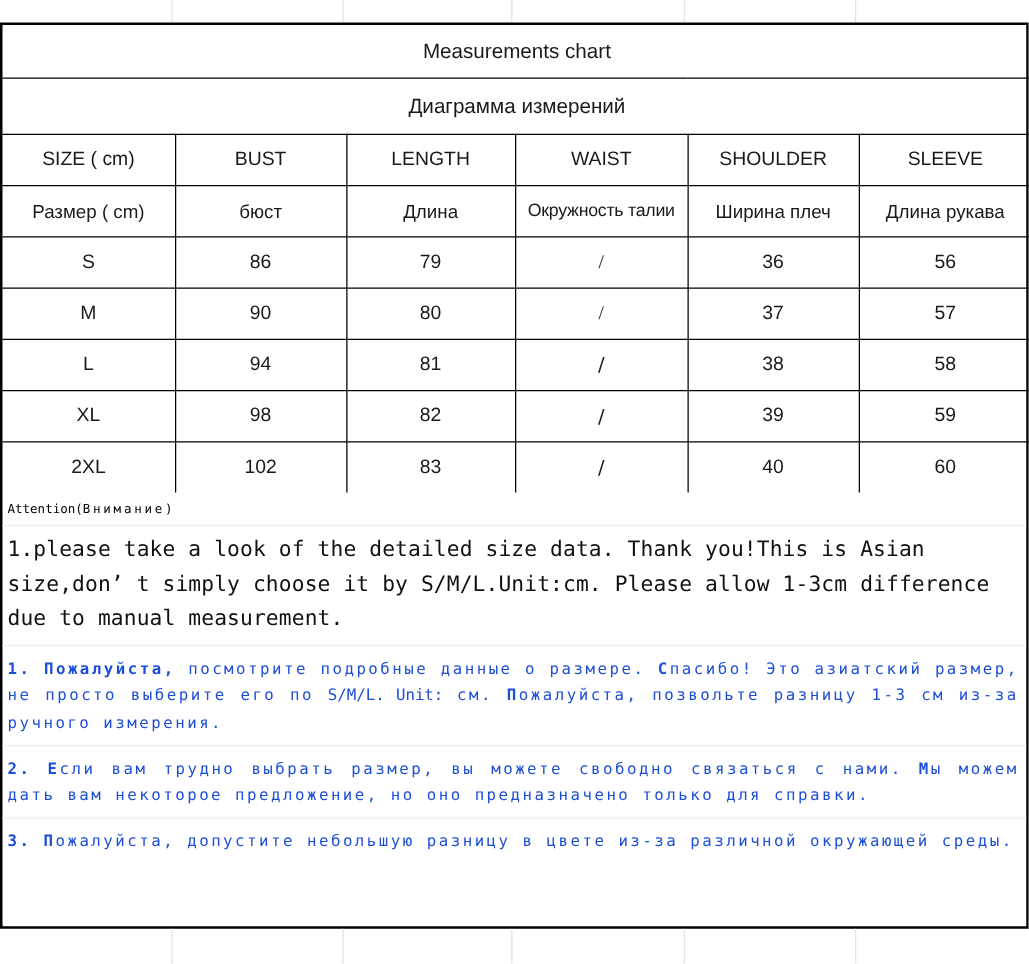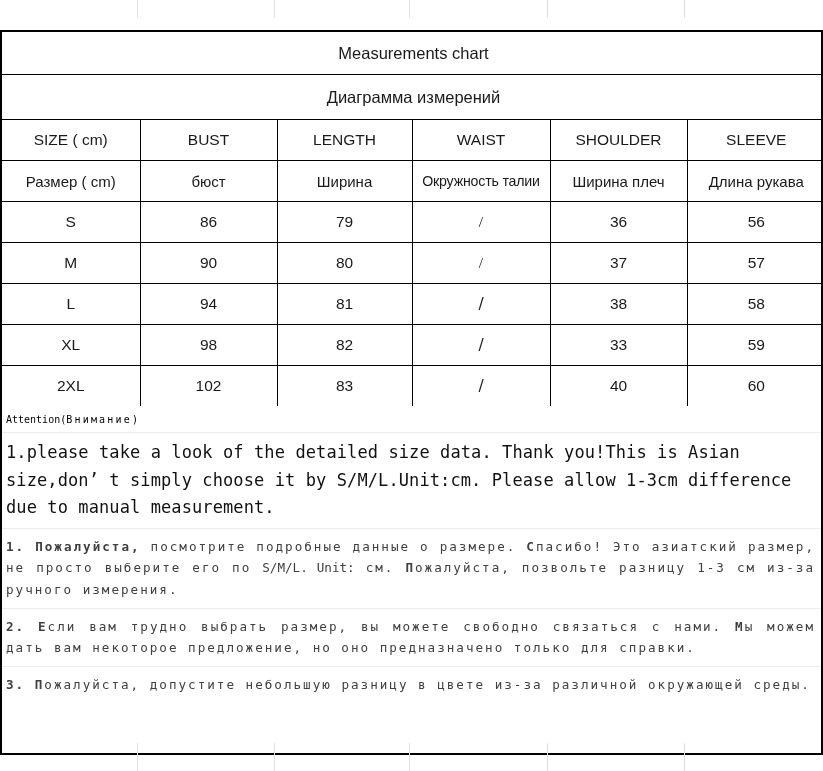--- a/index.html
+++ b/index.html
@@ -37,21 +37,21 @@
     height: 100%;
     border-right: 1px solid #e2e2e2;
     box-sizing: border-box;
   }
   .ghost-cell:last-child { border-right: none; }
 
   
   .sheet {
     position: absolute;
     left: 0;
-    top: 30px;
+    top: 18px;
     width: 823px;
     height: 725px;
     border: 2px solid #000000;
     box-sizing: border-box;
     background: #ffffff;
     display: flex;
     flex-direction: column;
   }
 
   
@@ -119,21 +119,21 @@
 
   .note-en {
     font-size: 17px;
     line-height: 1.62;
     color: #111111;
     letter-spacing: 0.1px;
   }
   .note-ru {
     font-size: 12.6px;
     line-height: 1.72;
-    color: #404040;
+    color: #1d4ed8;
     letter-spacing: 2.0px;
     text-align: justify;
     padding: 7px 6px 7px 4px;
   }
   .note-ru.last { text-align: left; }
   .note-ru .lead { font-weight: bold; }
   .note-ru .lat { letter-spacing: 0px; }
 </style>
 </head>
 <body>
@@ -173,21 +173,21 @@
           <td>BUST</td>
           <td>LENGTH</td>
           <td>WAIST</td>
           <td>SHOULDER</td>
           <td class="last-col">SLEEVE</td>
         </tr>
 
         <tr class="col-ru">
           <td class="first-col">Размер ( cm)</td>
           <td>бюст</td>
-          <td>Ширина</td>
+          <td>Длина</td>
           <td class="tight">Окружность талии</td>
           <td>Ширина плеч</td>
           <td class="last-col">Длина рукава</td>
         </tr>
 
         <tr>
           <td class="first-col">S</td>
           <td>86</td>
           <td>79</td>
           <td class="slash-a">/</td>
@@ -208,21 +208,21 @@
           <td>81</td>
           <td class="slash-b">/</td>
           <td>38</td>
           <td class="last-col">58</td>
         </tr>
         <tr>
           <td class="first-col">XL</td>
           <td>98</td>
           <td>82</td>
           <td class="slash-b">/</td>
-          <td>33</td>
+          <td>39</td>
           <td class="last-col">59</td>
         </tr>
         <tr class="row-last">
           <td class="first-col">2XL</td>
           <td>102</td>
           <td>83</td>
           <td class="slash-b">/</td>
           <td>40</td>
           <td class="last-col">60</td>
         </tr>

